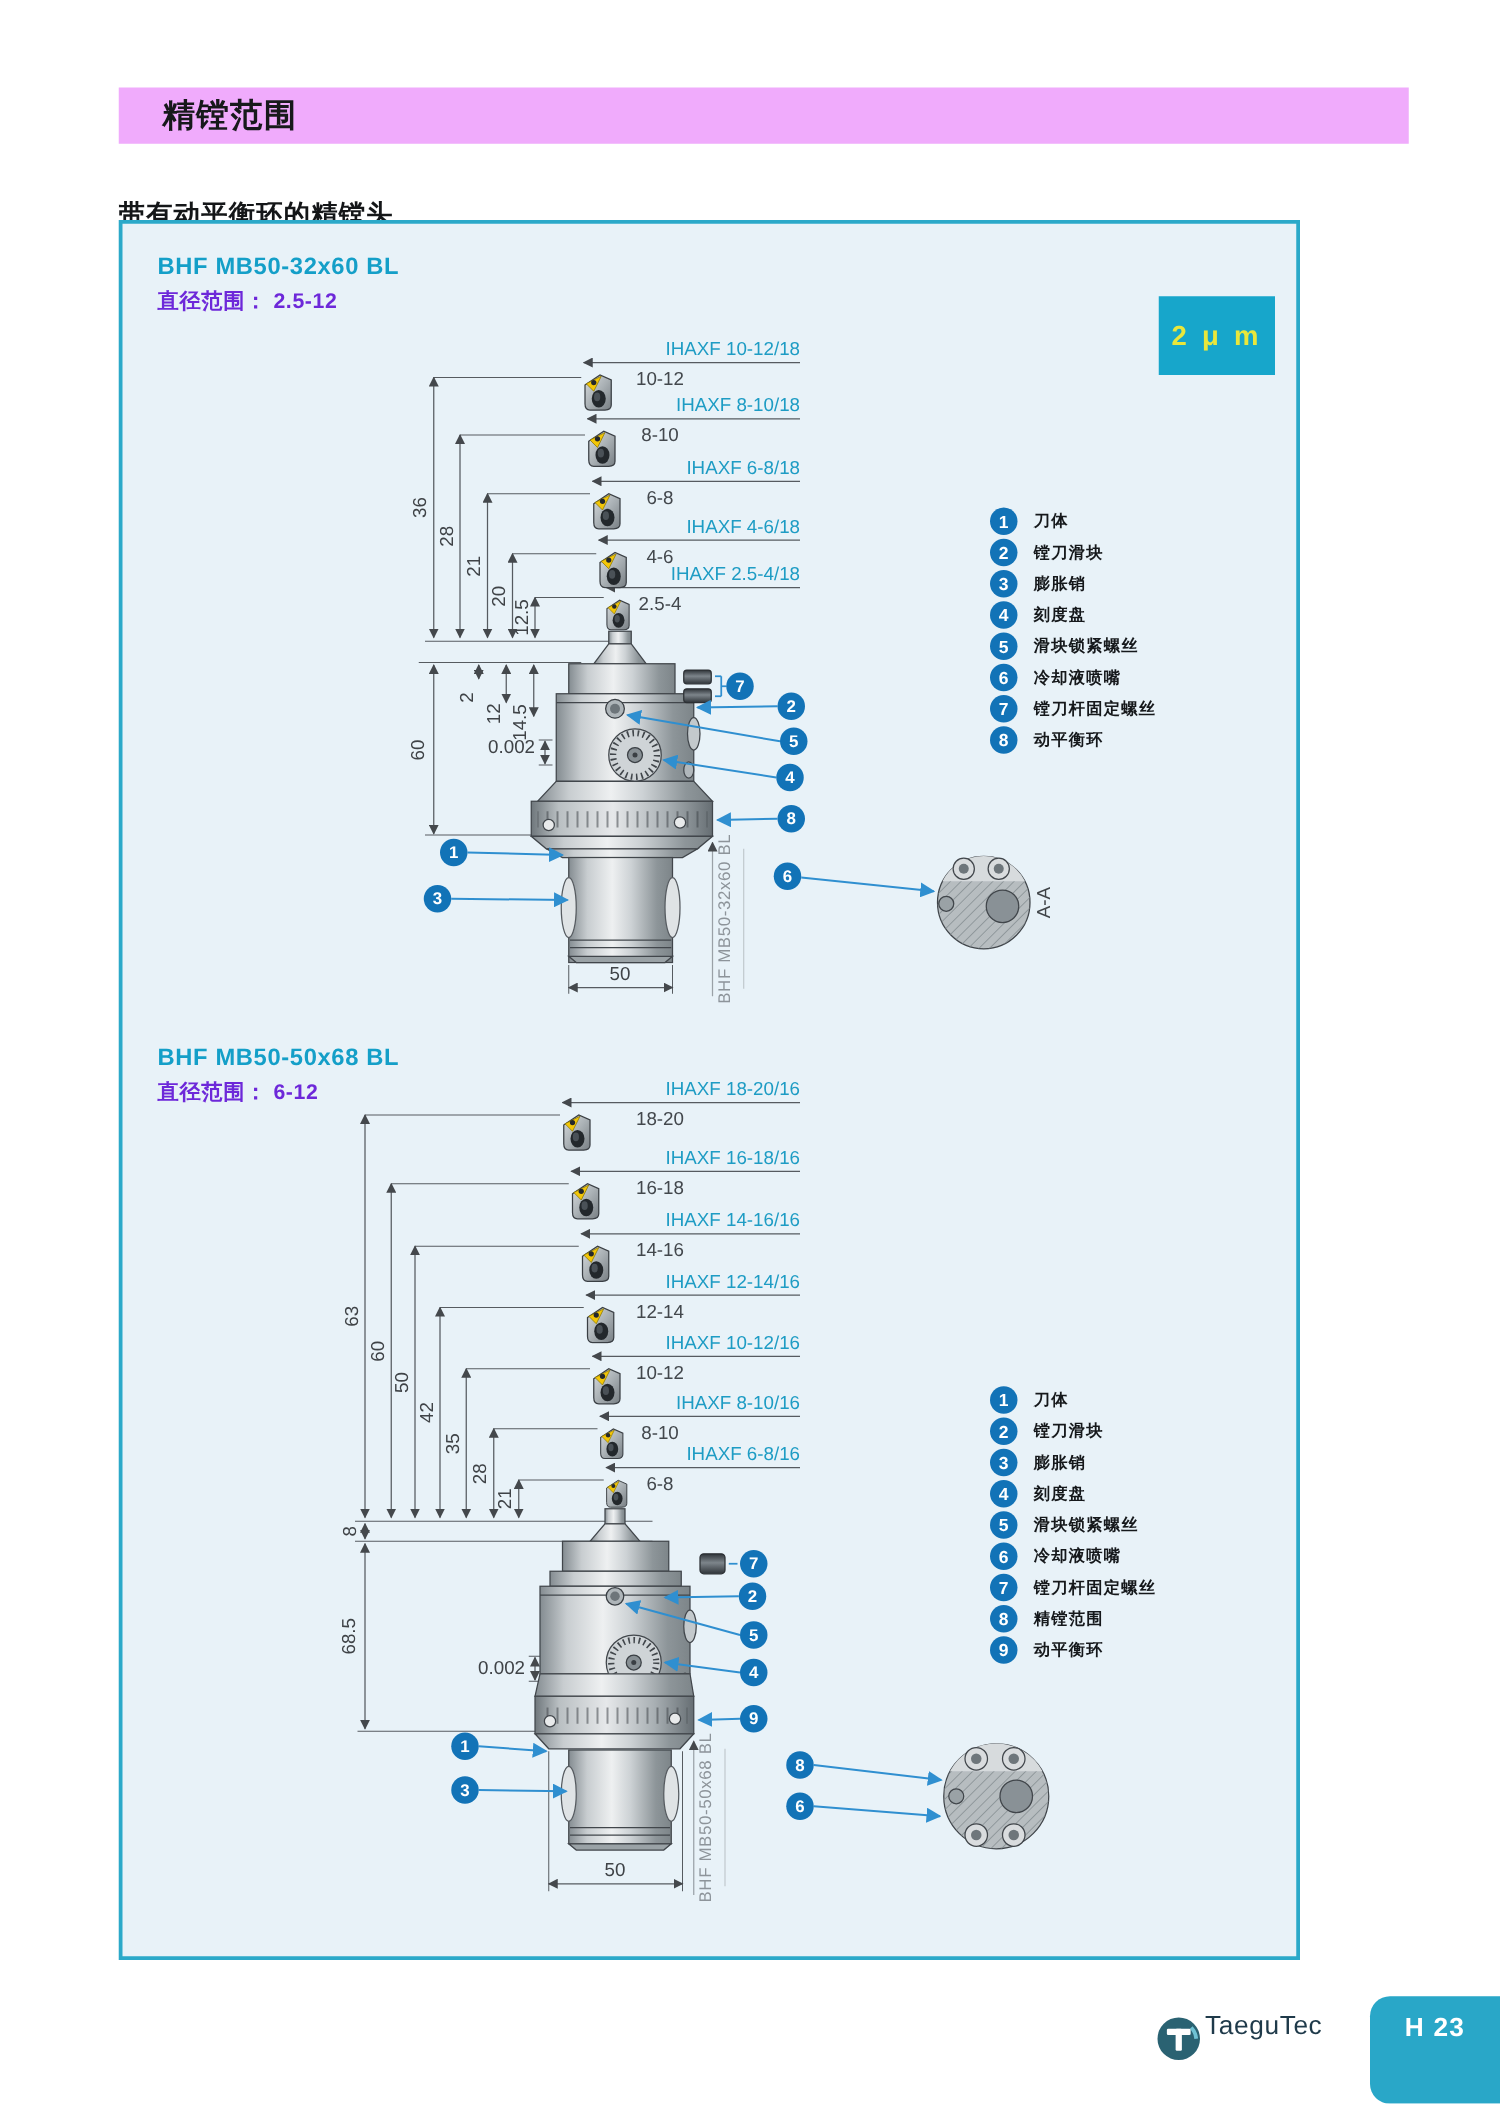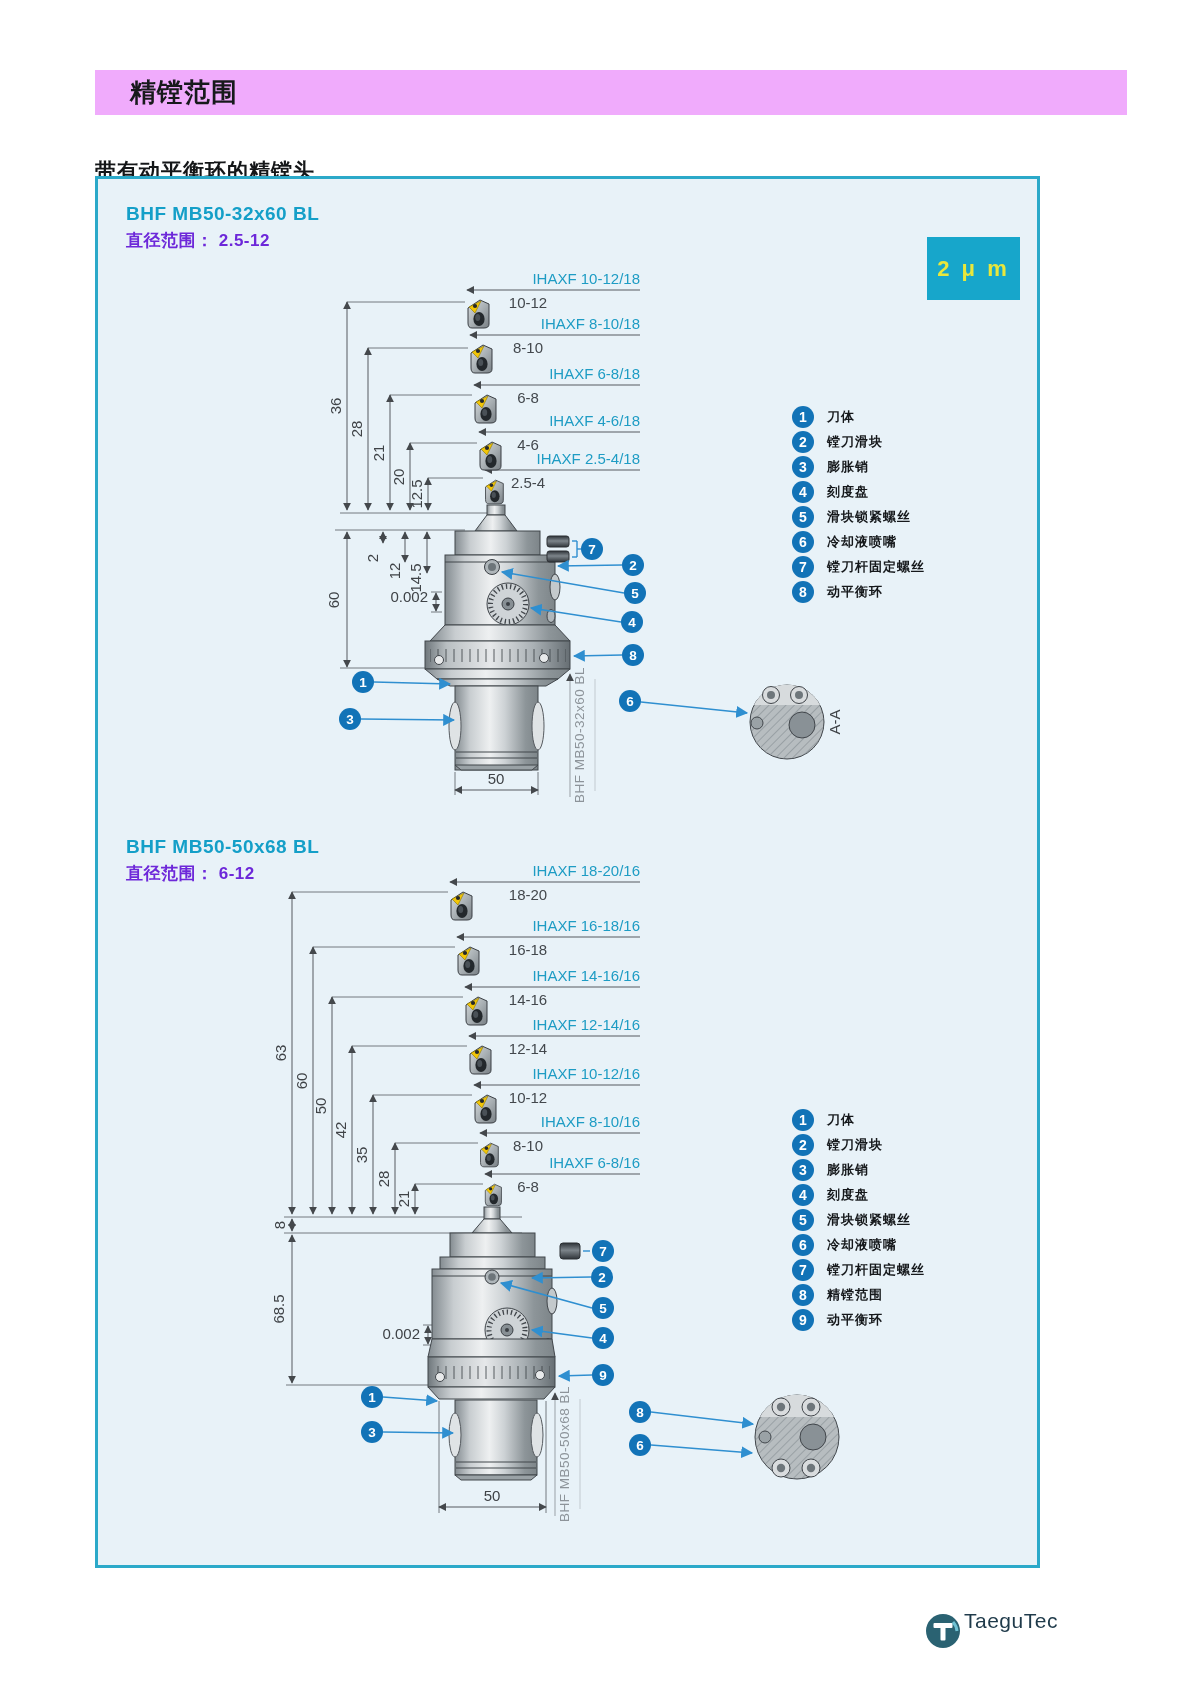--- a/index.html
+++ b/index.html
@@ -500,14 +500,17 @@
   <div class="abs" style="left:925px;top:1613px;width:36px;height:36px;">
     <svg width="36" height="36" viewBox="0 0 36 36">
       <circle cx="18" cy="18" r="17" fill="#2a6272"></circle>
       <path d="M28,9 A15,15 0 0 1 32,18" stroke="#6fc2d4" stroke-width="3" fill="none"></path>
       <rect x="8.5" y="10" width="19" height="5" rx="1" fill="#ffffff"></rect>
       <rect x="15.5" y="10" width="5" height="17.5" rx="1" fill="#ffffff"></rect>
     </svg>
   </div>
   <div class="abs brand">TaeguTec</div>
   <div class="abs brandsub">Member IMC Group</div>
+  <div class="abs pagebox">
+    <span>H 23</span>
+  </div>
 
 </div>
 
 </body></html>

